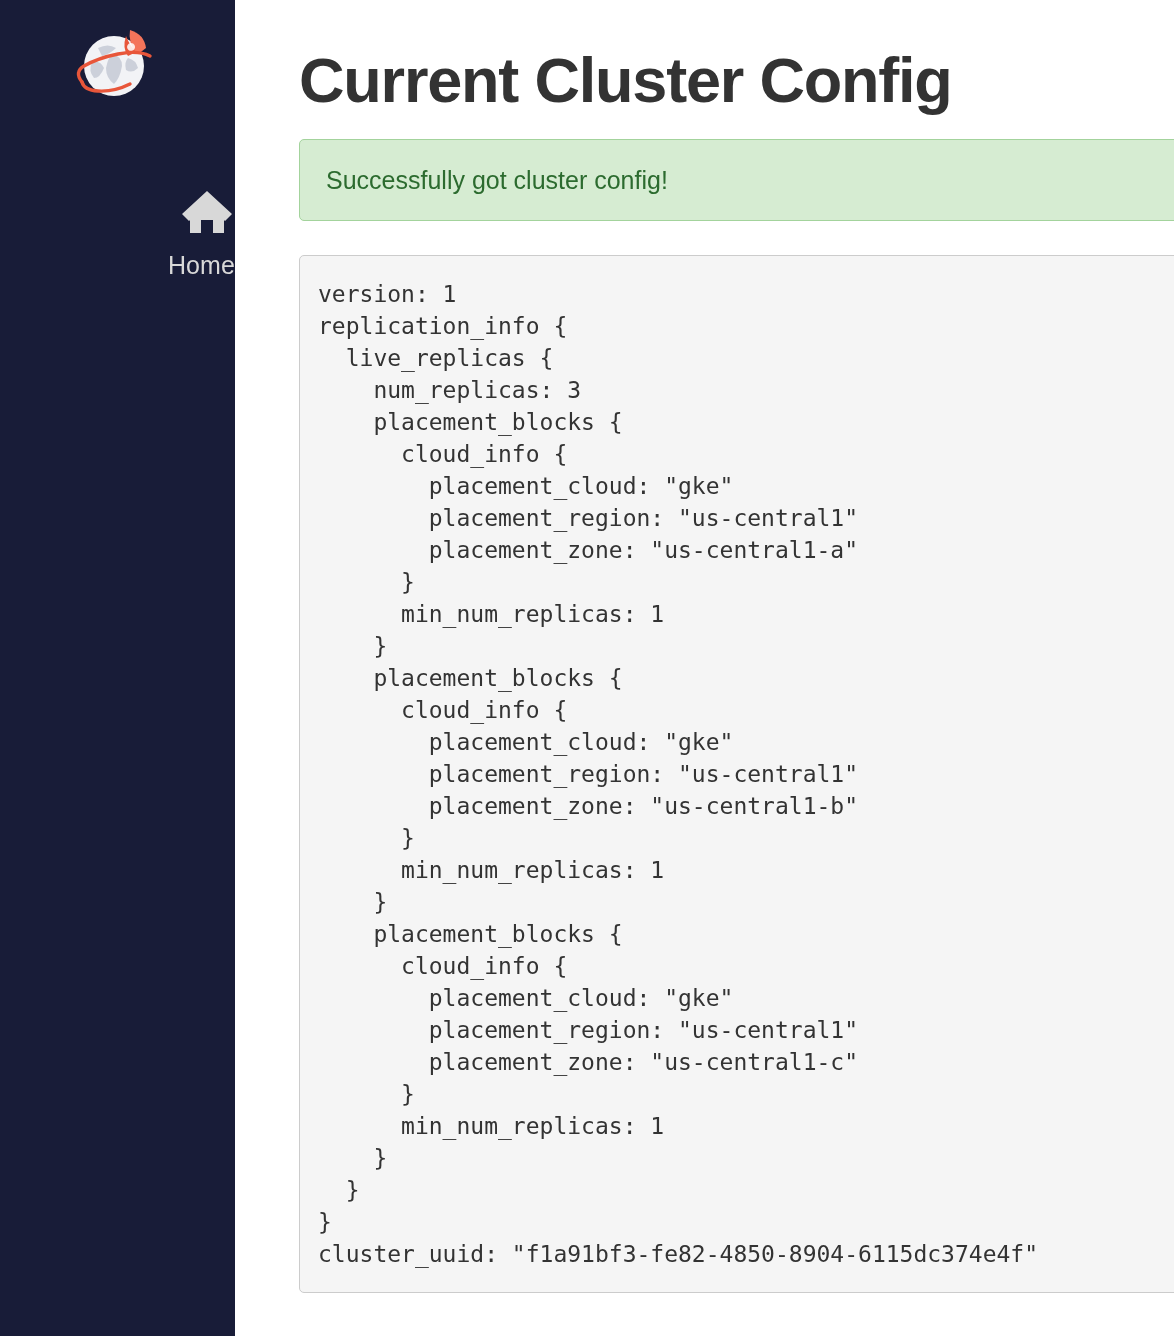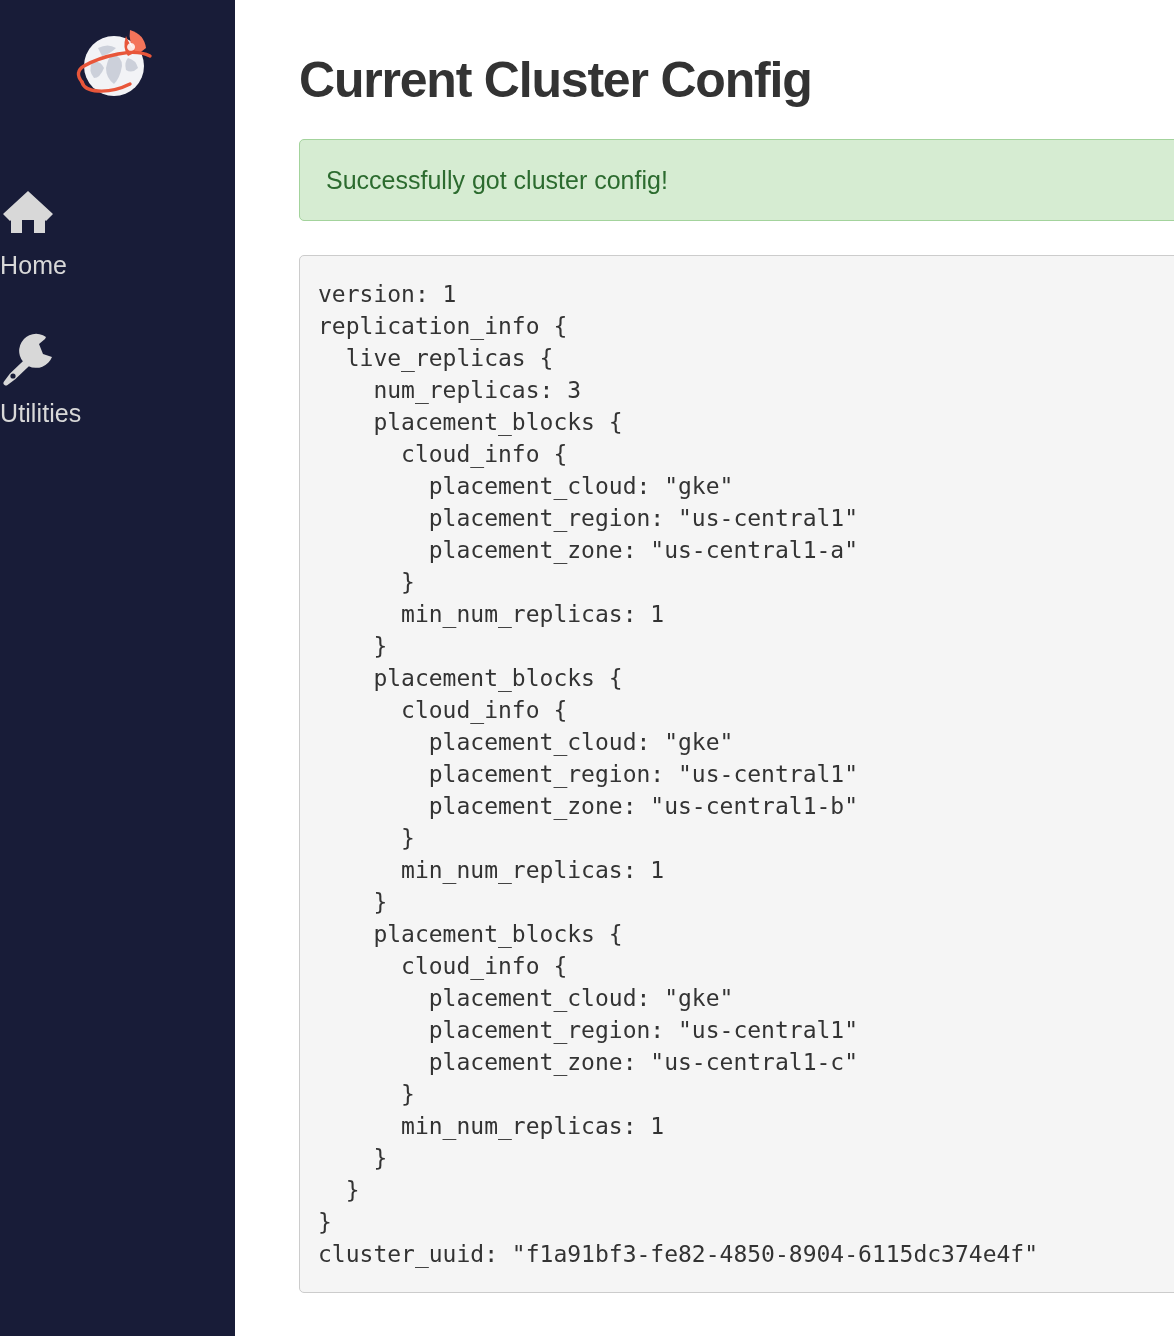--- a/index.html
+++ b/index.html
@@ -30,21 +30,21 @@
   .logo {
     width: 100px;
     height: 92px;
     margin-bottom: 70px;
     display: block;
   }
   .nav-item {
     width: 235px;
     display: flex;
     flex-direction: column;
-    align-items: flex-start;
+    align-items: flex-end;
     text-decoration: none;
     margin-bottom: 52px;
     cursor: pointer;
   }
   .nav-icon {
     width: 56px;
     height: 56px;
     display: flex;
     align-items: center;
     justify-content: center;
@@ -60,21 +60,21 @@
 
   
   .main {
     flex: 1;
     height: 1336px;
     background: #ffffff;
     padding: 44px 0 0 64px;
     overflow: hidden;
   }
   .page-title {
-    font-size: 50px;
+    font-size: 63px;
     font-weight: bold;
     color: #333333;
     letter-spacing: -1.2px;
     line-height: 72px;
     margin-bottom: 23px;
     white-space: nowrap;
   }
   .alert-success {
     background: #d6ecd2;
     border: 1px solid #a3d39c;
@@ -128,30 +128,20 @@
         <svg width="56" height="48" viewBox="0 0 56 48">
           <path d="M28 3 L53 26 L46 33 L28 16 L10 33 L3 26 Z" fill="#d8d8d8"></path>
           <path d="M11 30 L28 14 L45 30 L45 45 L34 45 L34 32 L22 32 L22 45 L11 45 Z" fill="#d8d8d8"></path>
         </svg>
       </span>
       <span class="nav-label">Home</span>
     </div>
 
 
 
-    <div class="nav-item">
-      <span class="nav-icon">
-        <svg width="56" height="54" viewBox="0 0 56 54">
-          <path d="M46 4 a17 17 0 1 0 6 20 l-9 -3 l-4 -10 l6 -5 z" fill="#d8d8d8"></path>
-          <path d="M33 22 L12 42 L6 50 L14 44 L35 24 Z" fill="#d8d8d8" stroke="#d8d8d8" stroke-width="5" stroke-linejoin="round"></path>
-          <circle cx="13" cy="43" r="2.6" fill="#181c38"></circle>
-        </svg>
-      </span>
-      <span class="nav-label">Utilities</span>
-    </div>
 
   </nav>
 
   <main class="main">
 
     <h1 class="page-title">Current Cluster Config</h1>
 
     <div class="alert-success">
       <span>Successfully got cluster config!</span>
     </div>

